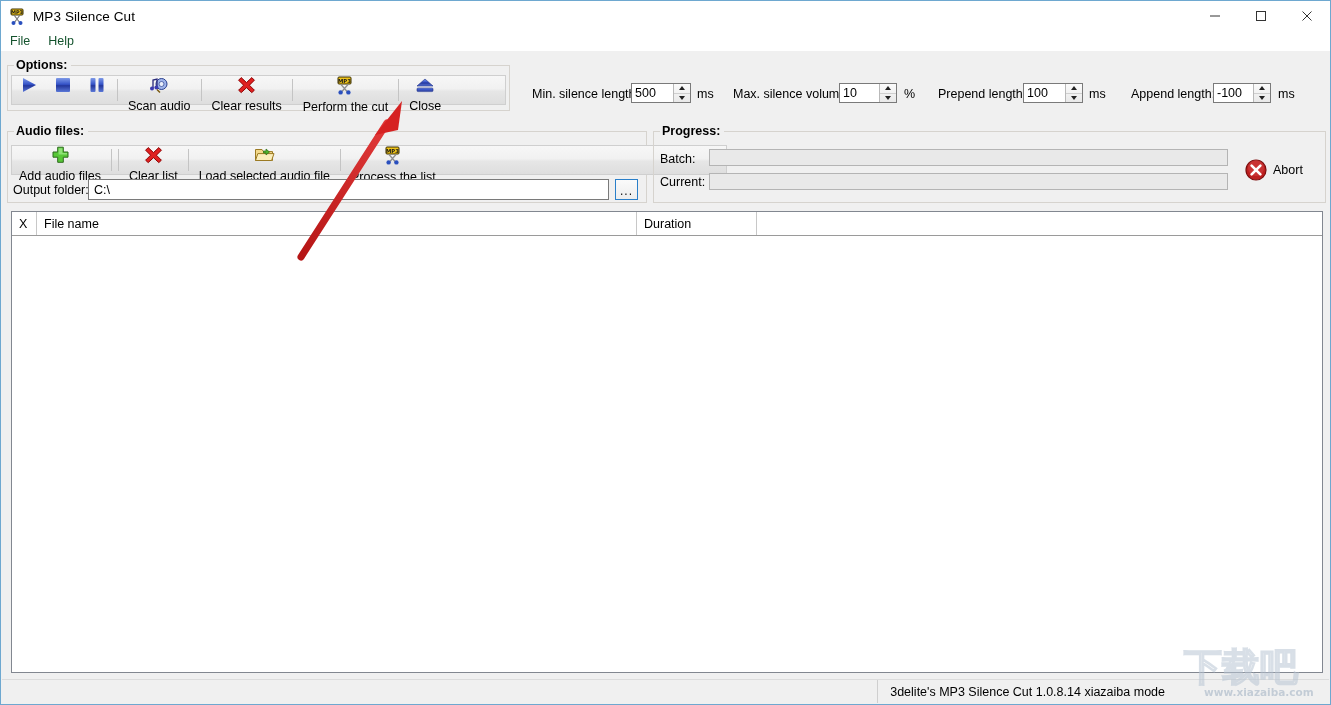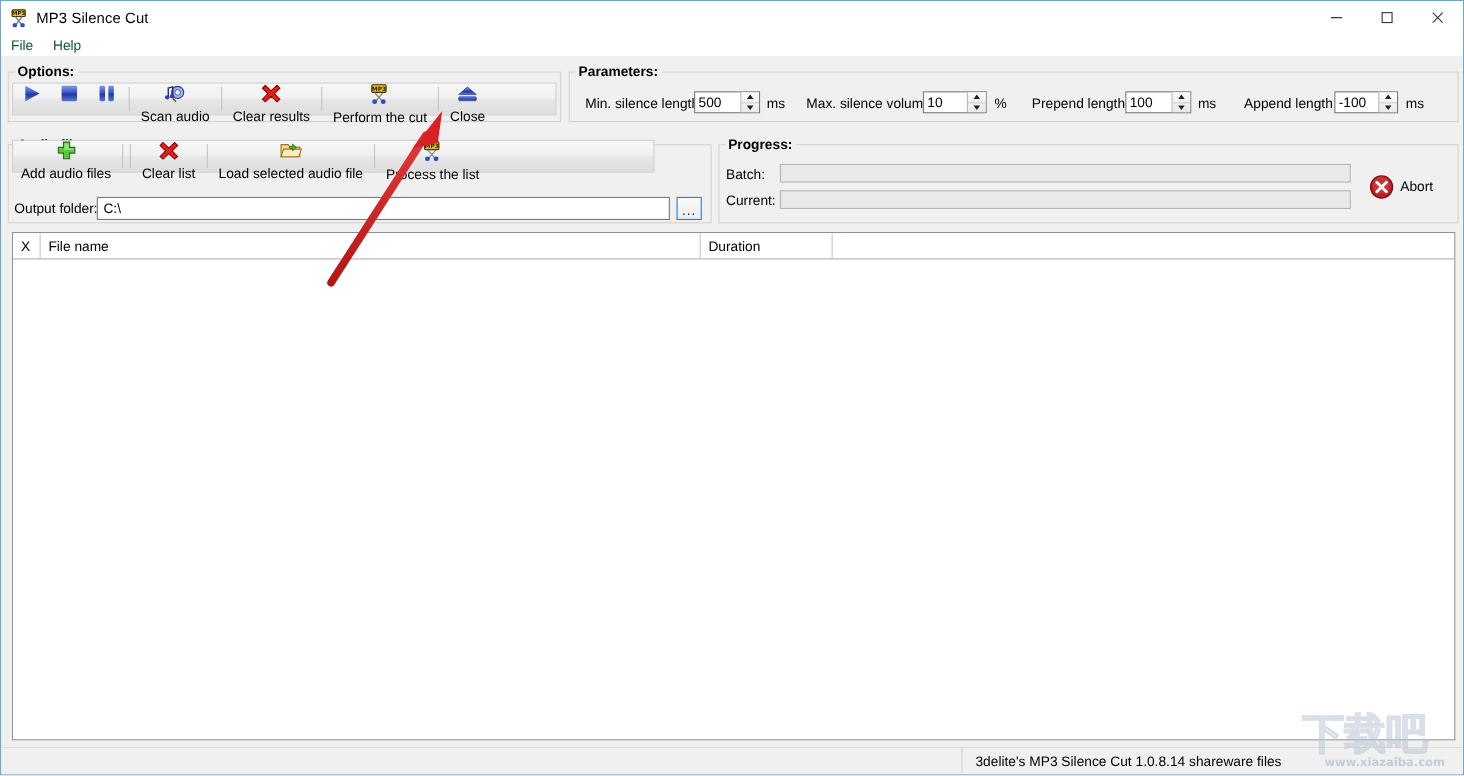--- a/index.html
+++ b/index.html
@@ -409,23 +409,20 @@
       <span class="ico">
         <svg width="22" height="18" viewBox="0 0 22 18">
           <path d="M11 3 L19 10 L3 10 Z" fill="url(#gblue)" stroke="#1c2e86" stroke-width=".6"></path>
           <rect x="3" y="12" width="16" height="3.6" rx="1" fill="url(#gblue)" stroke="#1c2e86" stroke-width=".6"></rect>
         </svg>
       </span>
       <span>Close</span>
     </div>
   </div>
 
-  <div class="group" style="left:516px; top:64px; width:809px; height:46px;">
-    <span class="group-title">Parameters:</span>
-  </div>
 
   <span class="lbl" style="position:absolute; left:531px; top:86px;">Min. silence length:</span>
   <div class="spin" style="position:absolute; left:630px; top:82px; width:60px;">
     <input value="500" style="">
     <span class="spin-btns">
       <span class="spin-up">
           <i class="tri-up"></i>
         </span>
       <span class="spin-dn">
           <i class="tri-dn"></i>
@@ -472,21 +469,21 @@
       <span class="spin-dn">
           <i class="tri-dn"></i>
         </span>
     </span>
   </div>
   <span class="lbl" style="position:absolute; left:1277px; top:86px;">ms</span>
 
   <div class="group" style="left:6px; top:130px; width:640px; height:72px;">
     <span class="group-title">Audio files:</span>
   </div>
-  <div class="toolbar" style="left:10px; top:126px; width:584px;">
+  <div class="toolbar" style="left:10px; top:144px; width:716px;">
     <div class="tb-btn">
       <span class="ico">
         <svg width="19" height="18" viewBox="0 0 19 18">
           <path d="M6.7 1.2 H12.3 V6 H17 V11.2 H12.3 V16.3 H6.7 V11.2 H2 V6 H6.7 Z" fill="#58c838" stroke="#2e6b1e" stroke-width="1"></path>
           <path d="M7.6 2.2 H11.4 V6.9 H16 V8.4 H7.6 Z" fill="#9de886" opacity=".8"></path>
         </svg>
       </span>
       <span>Add audio files</span>
     </div>
     <div class="tb-sep"></div>
@@ -554,21 +551,21 @@
     <div class="lv-header">
       <div class="lv-col" style="width:25px;">X</div>
       <div class="lv-col" style="width:600px;">File name</div>
       <div class="lv-col" style="width:120px;">Duration</div>
       <div class="lv-col" style="flex:1; border-right:0;"></div>
     </div>
     <div class="lv-body"></div>
   </div>
 
   <div class="statusbar">
-    <div class="status-cell">3delite's MP3 Silence Cut 1.0.8.14 shareware files</div>
+    <div class="status-cell">3delite's MP3 Silence Cut 1.0.8.14 xiazaiba mode</div>
   </div>
 
   <div class="watermark">
     <svg width="146" height="58" viewBox="0 0 146 58">
       <text x="4" y="36" font-family="DejaVu Sans, sans-serif" font-size="38" font-weight="bold" fill="none" stroke="#b9c6d4" stroke-width="1.4">下载吧</text>
       <text x="24" y="52" font-family="DejaVu Sans, sans-serif" font-size="10.5" font-weight="bold" fill="#9fb0c2">www.xiazaiba.com</text>
     </svg>
   </div>
 
   <svg class="arrow-anno">

